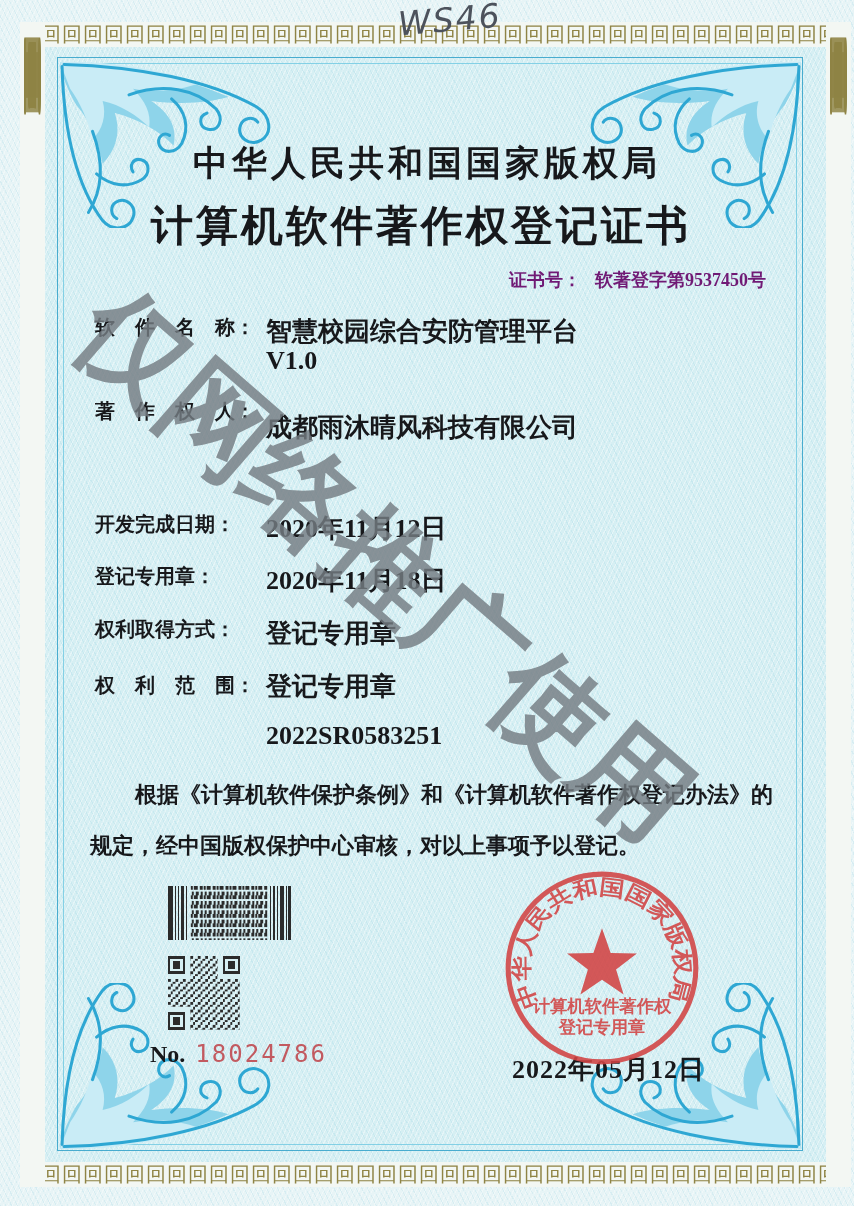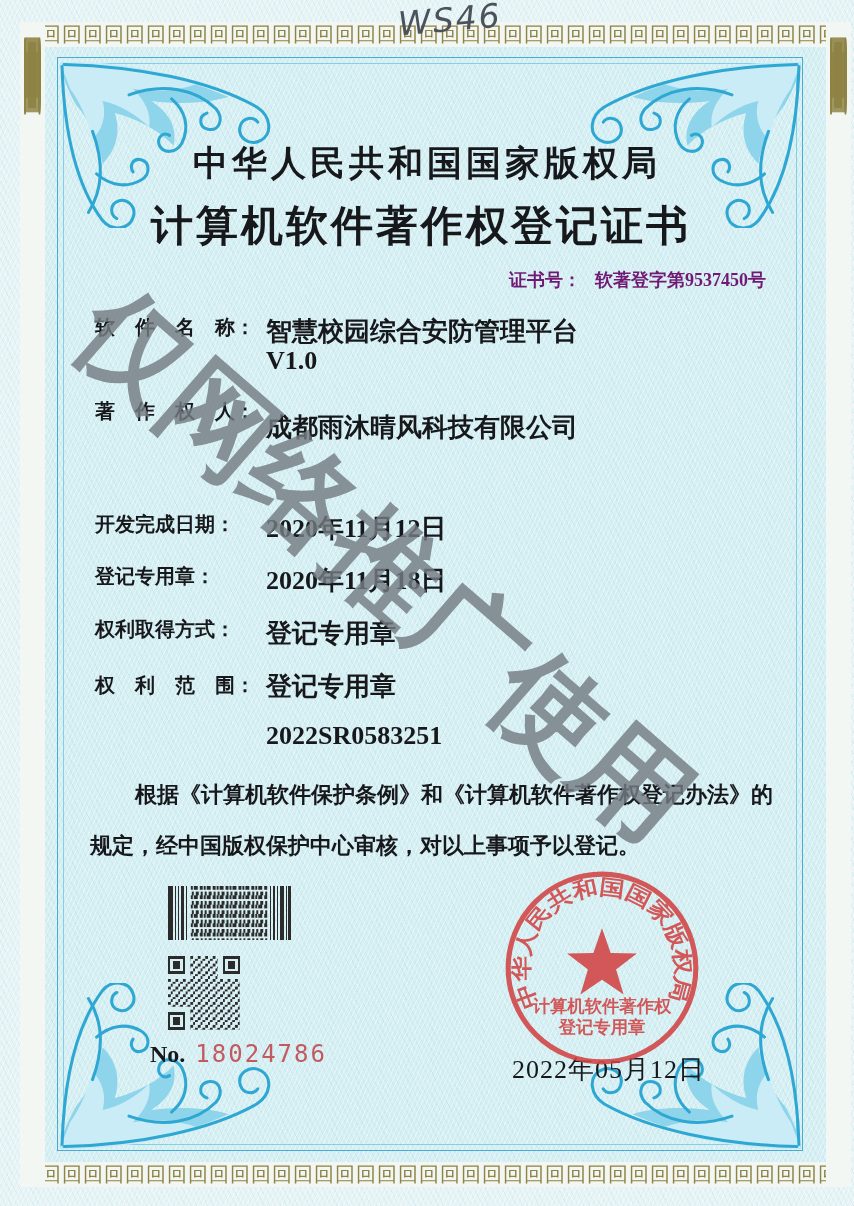--- a/index.html
+++ b/index.html
@@ -46,21 +46,21 @@
   .cert-title{top:198px;left:0;width:842px;text-align:center;font-size:42px;font-weight:700;letter-spacing:3px;}
   .certno{top:268px;left:0;width:766px;text-align:right;font-size:18px;font-weight:700;color:#701a75;}
   .certno .lbl{margin-right:14px;}
 
   .row-label{left:95px;font-size:20px;font-weight:700;white-space:nowrap;}
   .row-value{left:266px;font-size:26px;font-weight:700;white-space:nowrap;}
   .stmt{left:90px;width:690px;font-size:22px;font-weight:700;white-space:nowrap;}
 
   .serial{top:1040px;left:150px;font-size:24px;font-weight:700;}
   .serial .digits{font-family:"DejaVu Sans Mono",monospace;color:#c25a60;font-weight:400;letter-spacing:2px;margin-left:10px;}
-  .issue-date{top:1052px;left:512px;font-size:26px;font-weight:400;letter-spacing:1px;}
+  .issue-date{top:1052px;left:512px;font-size:26px;font-weight:700;letter-spacing:1px;}
 
   .barcode{position:absolute;z-index:3;left:168px;top:886px;width:124px;height:54px;}
   .qrcode{position:absolute;z-index:3;left:168px;top:956px;width:72px;height:74px;}
   .seal{position:absolute;z-index:4;left:500px;top:866px;width:204px;height:204px;opacity:.88;}
 
   .watermark{
     position:absolute;z-index:5;left:142px;top:258px;
     transform:rotate(41deg);transform-origin:left top;
     font-size:110px;font-weight:700;letter-spacing:0px;white-space:nowrap;
     color:rgba(116,124,130,.82);

